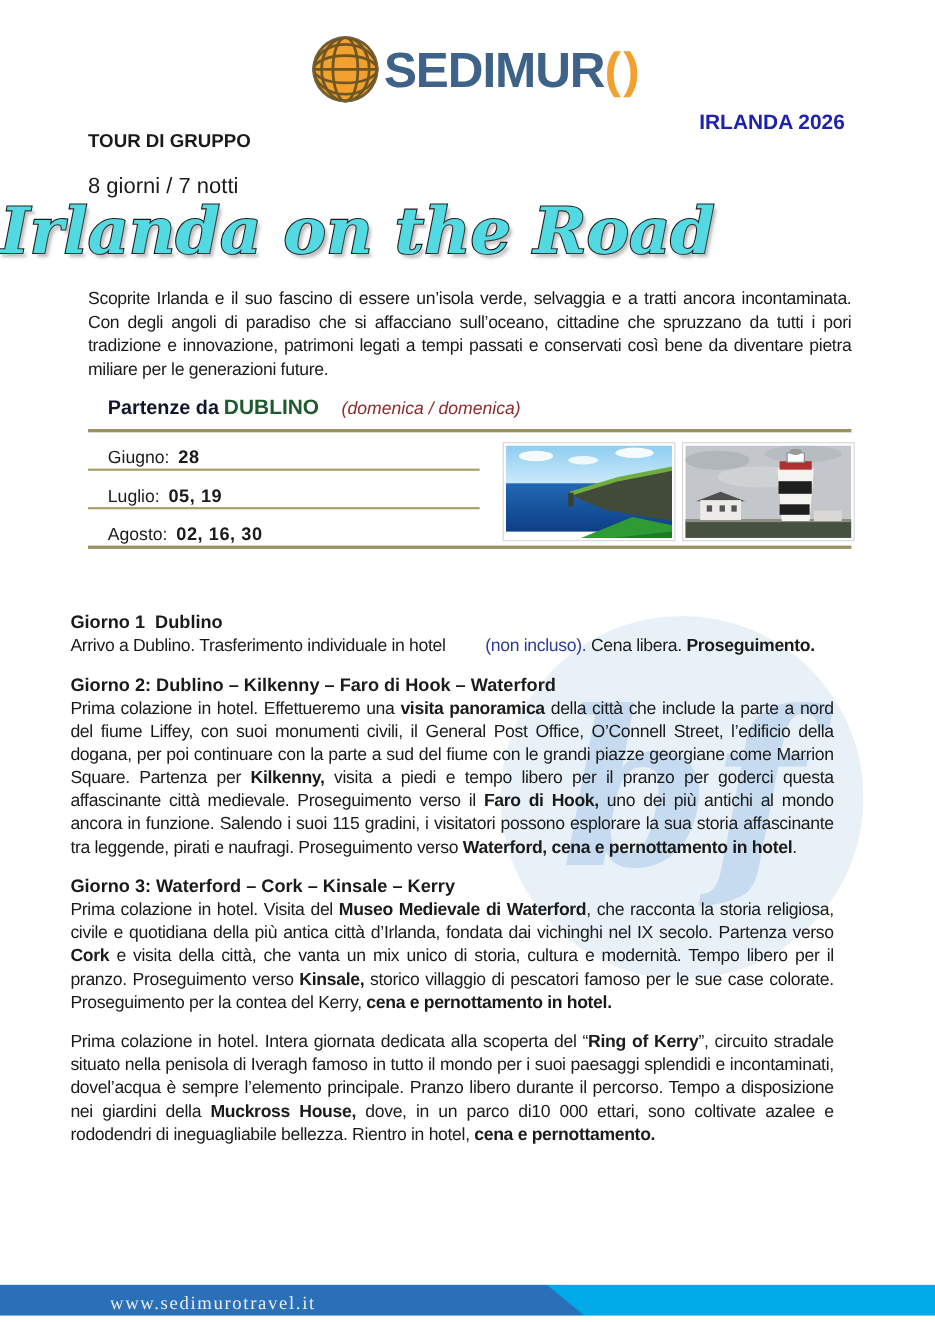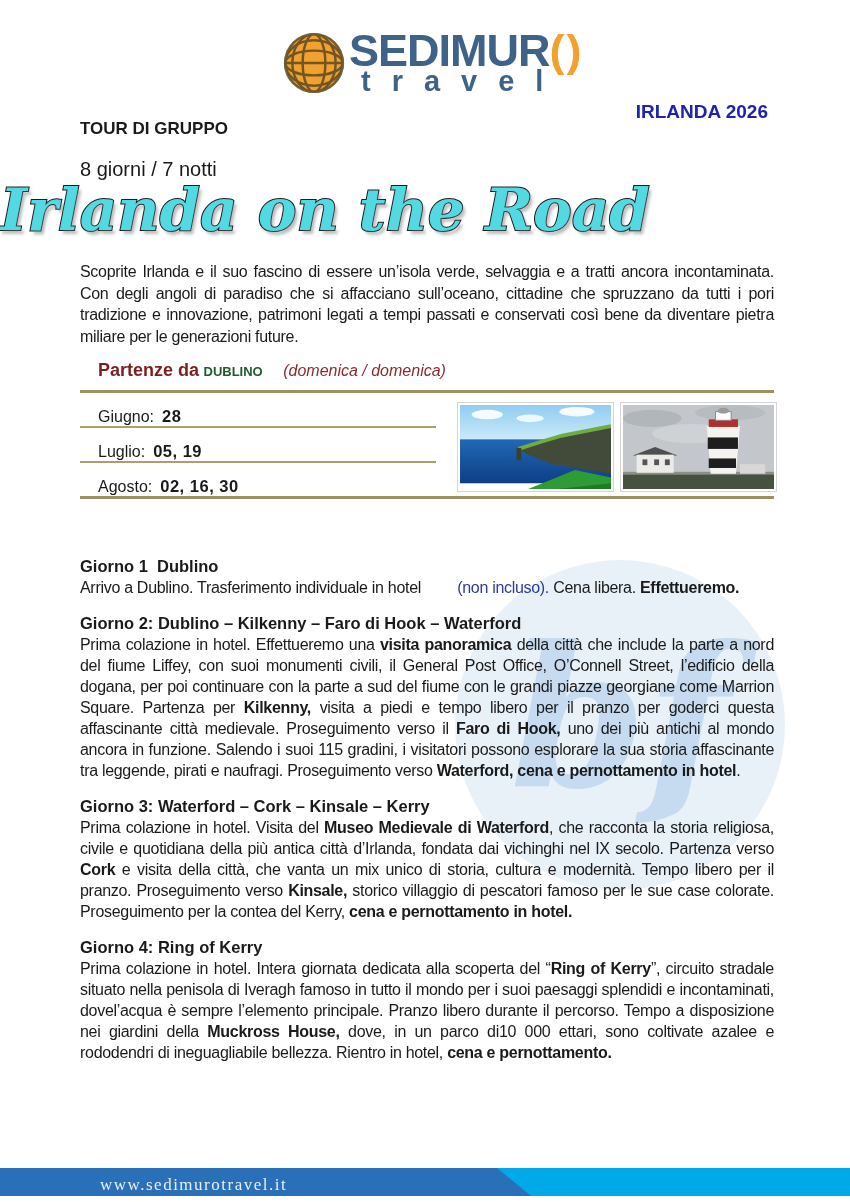--- a/index.html
+++ b/index.html
@@ -29,39 +29,39 @@
     font-family:"DejaVu Serif", serif; font-style:italic; font-weight:bold; font-size:58px;
     color:#52d9e2; -webkit-text-stroke:2px #1c1c1c; paint-order:stroke fill;
     text-shadow:3px 4px 3px rgba(110,110,110,0.45); z-index:2; }
 
   .intro { position:absolute; left:80px; top:261px; width:694px; margin:0;
     font-size:16px; line-height:21.5px; letter-spacing:-0.3px; text-align:justify; z-index:2; }
 
   
   .departures { position:absolute; left:80px; top:360px; width:694px; z-index:2; }
   .dep-heading { padding-left:18px; height:30px; }
-  .dep-prefix { font-size:18px; font-weight:bold; color:#7f1d1d; }
-  .dep-city { font-size:13px; font-weight:bold; color:#1e5b2d; }
+  .dep-prefix { font-size:18px; font-weight:bold; color:#0f172a; }
+  .dep-city { font-size:19px; font-weight:bold; color:#1e5b2d; }
   .dep-note { font-size:16px; font-style:italic; color:#8c2b2b; margin-left:16px; }
   .rule { background:#9a9260; height:3px; border:0; }
   .rule.full { width:694px; }
   .rule.half { width:356px; height:2px; background:#a89f6a; }
   .dep-row { height:33px; display:flex; align-items:flex-end; padding-left:18px; width:340px; }
   .dep-month { font-size:16px; }
   .dep-dates { font-size:16.5px; font-weight:bold; margin-left:8px; letter-spacing:0.5px; }
 
   
   .photo { position:absolute; top:402px; width:157px; height:90px; background:#fff;
     border:1px solid #d5d5d5; padding:2px; box-sizing:border-box; z-index:2; }
   .photo svg { width:100%; height:100%; display:block; }
   .photo-left { left:457px; }
   .photo-right { left:620px; }
 
   
-  .itinerary { position:absolute; left:80px; top:556px; width:694px; z-index:1; }
+  .itinerary { position:absolute; left:64px; top:556px; width:694px; z-index:1; }
   .day { margin-bottom:15px; }
   .day h3 { margin:0; font-size:16.5px; font-weight:bold; line-height:21px; white-space:pre-wrap; }
   .day p { margin:0; font-size:16px; line-height:21px; letter-spacing:-0.3px; text-align:justify; }
   .day p span.b { font-weight:bold; }
 
   
   .footer-bar { position:absolute; left:0; top:1168px; width:850px; height:28px; background:#00a9e8; z-index:3; }
   .footer-dark { position:absolute; left:0; top:0; width:531px; height:100%; background:#2a70b8;
     clip-path:polygon(0 0, 93.6% 0, 100% 100%, 0 100%); }
   .website { position:absolute; left:100px; top:7px; font-family:"Liberation Serif", serif;
@@ -87,21 +87,20 @@
           <line x1="4" y1="32" x2="60" y2="32"></line>
           <ellipse cx="32" cy="32" rx="28" ry="12"></ellipse>
           <ellipse cx="32" cy="32" rx="28" ry="22"></ellipse>
         </g>
       </svg>
     </span>
     <div class="brand-text">
       <div class="brand-line1">
         <span>SEDIMUR</span><span class="brand-parens">()</span>
       </div>
-      <div class="brand-line2">travel</div>
     </div>
   </header>
 
   <div class="edition">IRLANDA 2026</div>
   <div class="tour-group">TOUR DI GRUPPO</div>
   <div class="duration">8 giorni / 7 notti</div>
 
   <h1 class="main-title">Irlanda on the Road</h1>
 
   <p class="intro">Scoprite Irlanda e il suo fascino di essere un’isola verde, selvaggia e a tratti ancora incontaminata. Con degli angoli di paradiso che si affacciano sull’oceano, cittadine che spruzzano da tutti i pori tradizione e innovazione, patrimoni legati a tempi passati e conservati così bene da diventare pietra miliare per le generazioni future.</p>
@@ -174,32 +173,31 @@
       <rect x="88" y="56" width="28" height="10" fill="#1e1e1e"></rect>
       <rect x="88" y="15" width="30" height="8" fill="#b03030"></rect>
       <rect x="95" y="7" width="16" height="9" fill="#fdfdfd" stroke="#888" stroke-width="1"></rect>
       <ellipse cx="103" cy="6" rx="6" ry="3" fill="#9a9a9a"></ellipse>
     </svg>
   </div>
 
   <section class="itinerary">
     <div class="day">
       <h3>Giorno 1  Dublino</h3>
-      <p><span>Arrivo a Dublino. Trasferimento individuale in hotel </span><span style="color: rgb(43, 58, 156); margin-left: 32px;">(non incluso).</span><span> Cena libera. </span><span class="b">Effettueremo.</span></p>
+      <p><span>Arrivo a Dublino. Trasferimento individuale in hotel </span><span style="color: rgb(43, 58, 156); margin-left: 32px;">(non incluso).</span><span> Cena libera. </span><span class="b">Proseguimento.</span></p>
     </div>
     <div class="day">
       <h3>Giorno 2: Dublino – Kilkenny – Faro di Hook – Waterford</h3>
       <p><span>Prima colazione in hotel. Effettueremo una </span><span class="b">visita panoramica</span><span> della città che include la parte a nord del fiume Liffey, con suoi monumenti civili, il General Post Office, O’Connell Street, l’edificio della dogana, per poi continuare con la parte a sud del fiume con le grandi piazze georgiane come Marrion Square. Partenza per </span><span class="b">Kilkenny,</span><span> visita a piedi e tempo libero per il pranzo per goderci questa affascinante città medievale. Proseguimento verso il </span><span class="b">Faro di Hook,</span><span> uno dei più antichi al mondo ancora in funzione. Salendo i suoi 115 gradini, i visitatori possono esplorare la sua storia affascinante tra leggende, pirati e naufragi. Proseguimento verso </span><span class="b">Waterford, cena e pernottamento in hotel</span><span>.</span></p>
     </div>
     <div class="day">
       <h3>Giorno 3: Waterford – Cork – Kinsale – Kerry</h3>
       <p><span>Prima colazione in hotel. Visita del </span><span class="b">Museo Medievale di Waterford</span><span>, che racconta la storia religiosa, civile e quotidiana della più antica città d’Irlanda, fondata dai vichinghi nel IX secolo. Partenza verso </span><span class="b">Cork</span><span> e visita della città, che vanta un mix unico di storia, cultura e modernità. Tempo libero per il pranzo. Proseguimento verso </span><span class="b">Kinsale,</span><span> storico villaggio di pescatori famoso per le sue case colorate. Proseguimento per la contea del Kerry, </span><span class="b">cena e pernottamento in hotel.</span></p>
     </div>
     <div class="day">
-      <h3>Giorno 4: Ring of Kerry</h3>
       <p><span>Prima colazione in hotel. Intera giornata dedicata alla scoperta del “</span><span class="b">Ring of Kerry</span><span>”, circuito stradale situato nella penisola di Iveragh famoso in tutto il mondo per i suoi paesaggi splendidi e incontaminati, dovel’acqua è sempre l’elemento principale.  Pranzo libero durante il percorso. Tempo a disposizione nei giardini della </span><span class="b">Muckross House,</span><span> dove, in un parco di10 000 ettari, sono coltivate azalee e rododendri di ineguagliabile bellezza. Rientro in hotel, </span><span class="b">cena e pernottamento.</span></p>
     </div>
   </section>
 
   <footer class="footer-bar">
     <div class="footer-dark"></div>
     <span class="website">www.sedimurotravel.it</span>
   </footer>
 
 </div>

